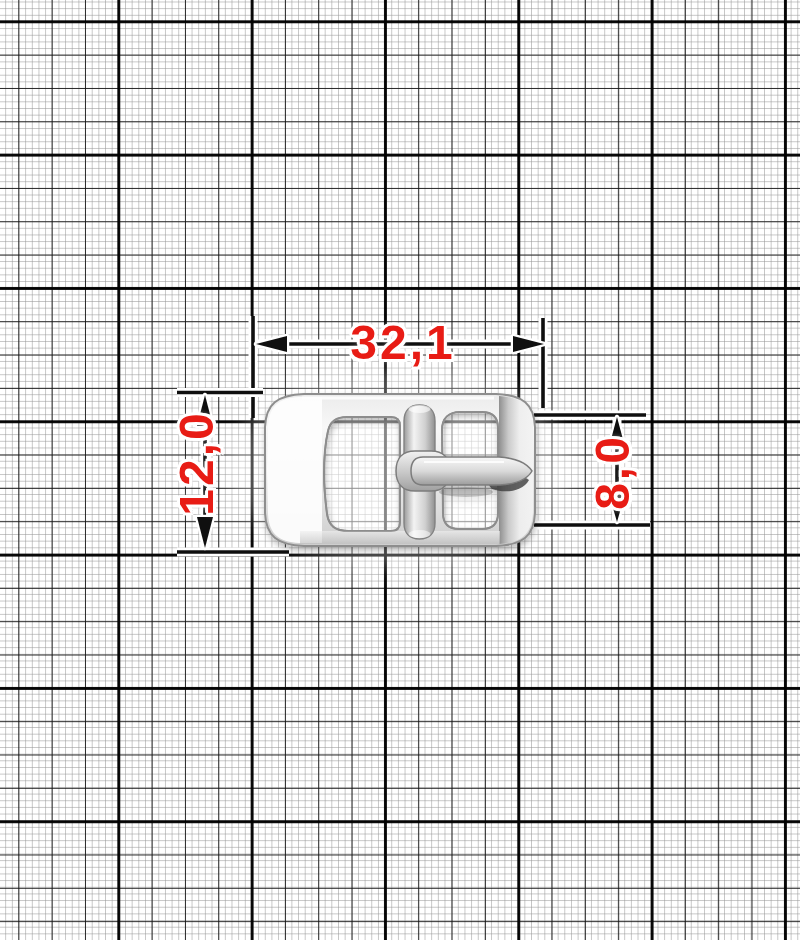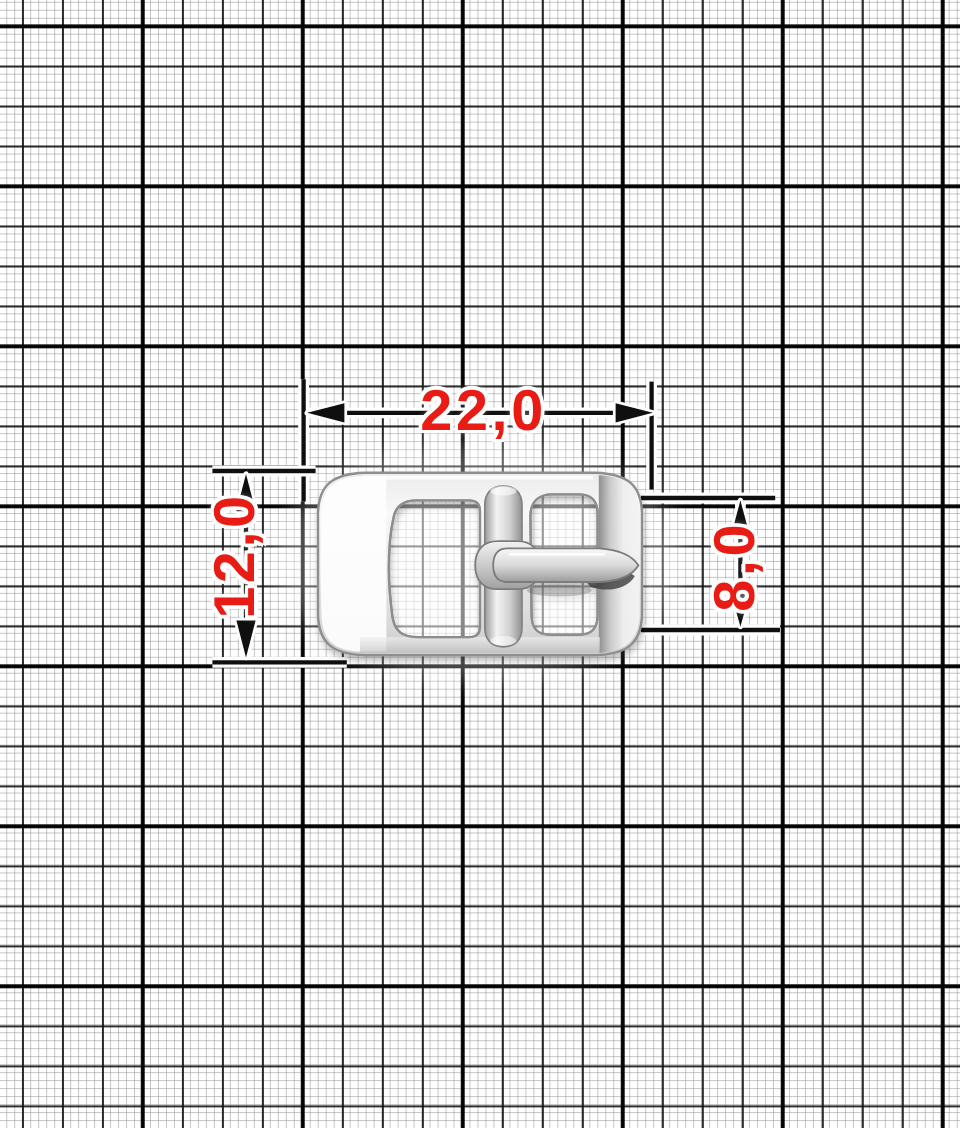--- a/index.html
+++ b/index.html
@@ -172,17 +172,17 @@
 
     <path fill="#3c3c3c" opacity="0.8" d="M 489 474 C 504 470 519 473 529 480 C 523 491 506 494 492 489 C 487 484 486 478 489 474 Z"></path>
 
     <path fill="url(#gLoop)" stroke="#7c7c7c" stroke-width="1.5" d="M 415 451 L 431 451 C 443 451 450 458 450 471 C 450 484 443 491 431 491 L 415 491 C 403 491 396 484 396 471 C 396 458 403 451 415 451 Z"></path>
 
     <path fill="url(#gPin)" stroke="#7c7c7c" stroke-width="1.5" d="M 423 457 L 499 457 C 515 458 526 462 532 471 C 527 480 516 484 500 485 L 423 485 C 415 485 411 480 411 471 C 411 462 415 457 423 457 Z"></path>
     <line x1="424" y1="462" x2="504" y2="462" stroke="#ffffff" stroke-width="2.2" opacity="0.85"></line>
   </g>
 </svg>
 
-<div class="dim-label" style="left:403px; top:344px;">22,0</div>
+<div class="dim-label" style="left:403px; top:344px;">32,1</div>
 
 <div class="dim-label rot90" style="left:197px; top:463px;">12,0</div>
 
 <div class="dim-label rot90" style="left:613px; top:472px;">8,0</div>
 
 </body></html>

